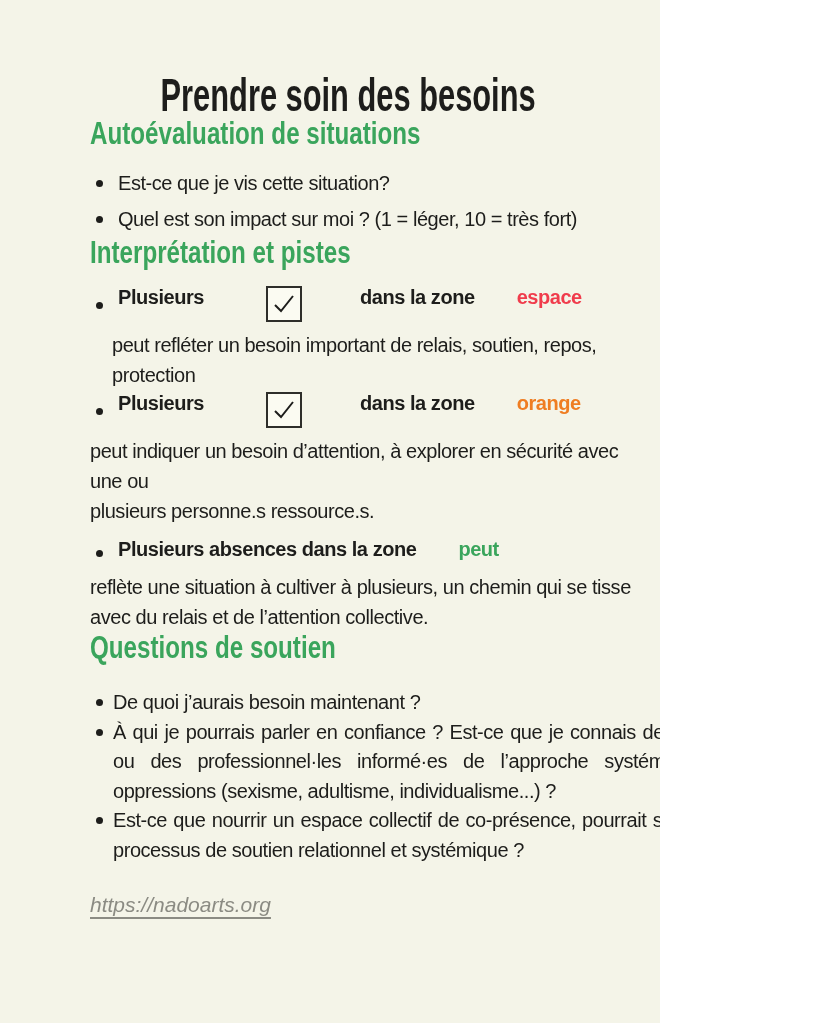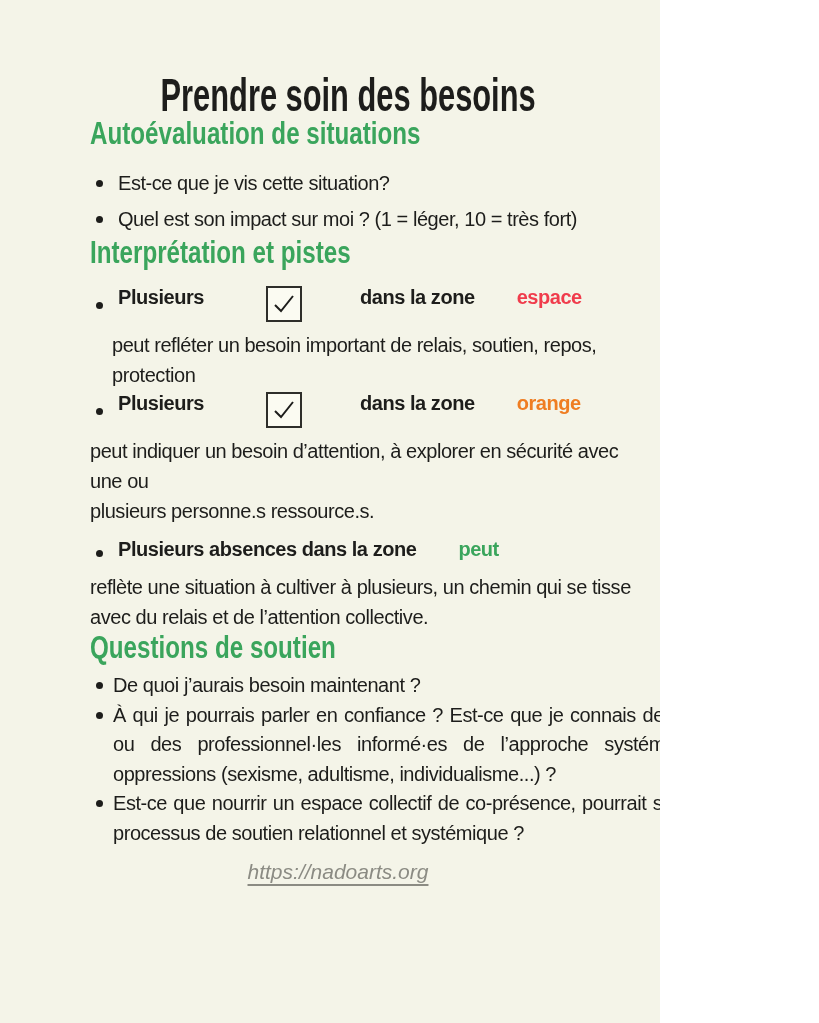--- a/index.html
+++ b/index.html
@@ -45,21 +45,21 @@
   ul.bullets li {
     position: relative;
     padding-left: 28px;
     font-size: 20px;
     letter-spacing: -0.45px;
   }
   ul.spaced { margin-top: 16px; }
   ul.spaced li { line-height: 36px; }
   ul.spaced li .dot { top: 15px; }
 
-  ul.justified { margin-top: 8px; width: 658px; }
+  ul.justified { margin-top: 25px; width: 658px; }
   ul.justified li { line-height: 29.5px; text-align: justify; padding-left: 23px; }
   ul.justified li .dot { top: 11px; }
 
   .dot {
     position: absolute;
     left: 6px;
     width: 7px; height: 7px;
     border-radius: 50%;
     background: #1d1d1b;
   }
@@ -94,22 +94,21 @@
   p.note {
     margin: 8px 0 0 0;
     font-size: 20px;
     line-height: 30px;
     letter-spacing: -0.45px;
     white-space: pre-line;
   }
   p.note-indented { margin-left: 22px; }
 
   .footer {
-    margin-top: 12px;
-    text-align: center;
+    margin-top: 28px;
     padding-right: 66px;
   }
   .footer a {
     font-family: "Liberation Sans", sans-serif;
     font-style: italic;
     font-size: 21px;
     color: #8b8b83;
     text-decoration: underline;
     text-underline-offset: 5px;
     cursor: pointer;

